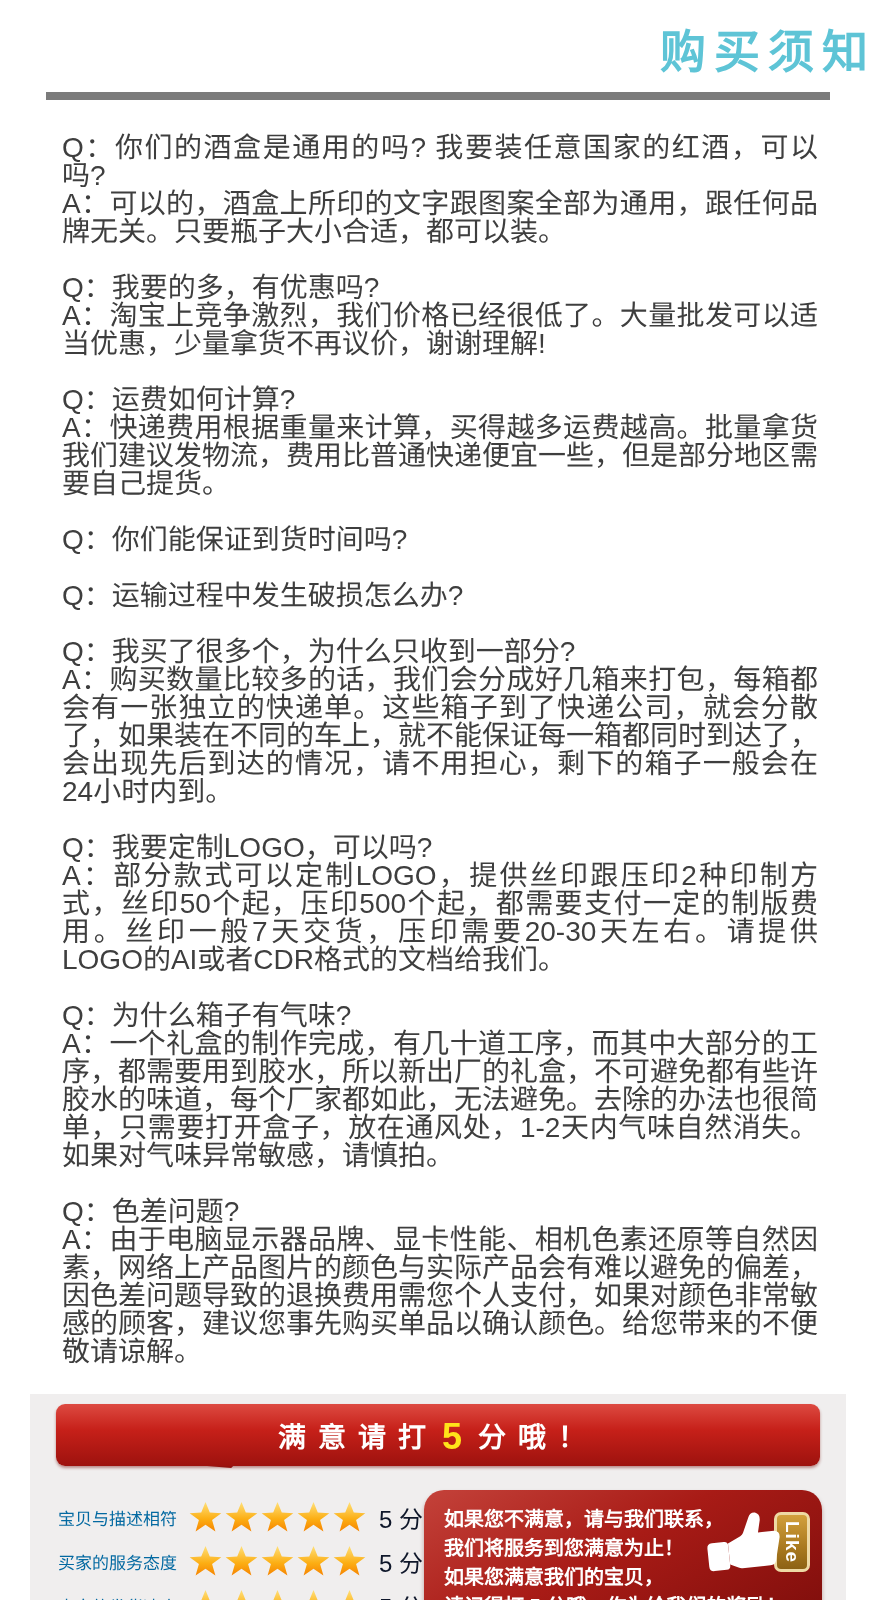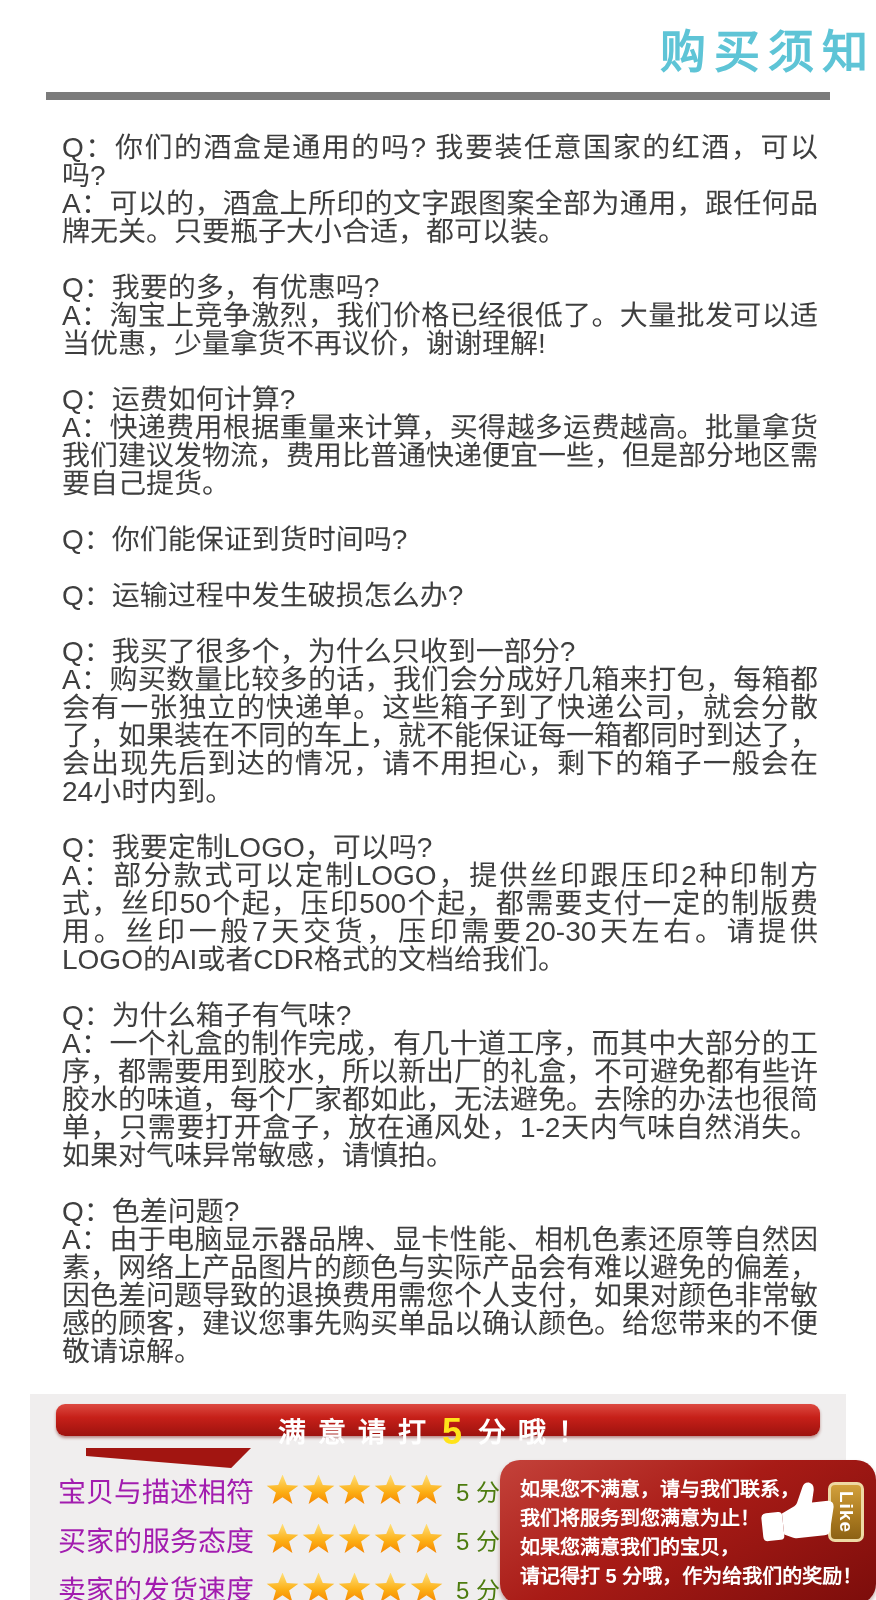--- a/index.html
+++ b/index.html
@@ -46,29 +46,29 @@
     position: relative;
     margin: 4px 30px 0 30px;
     height: 228px;
     background: #f0eeee;
     padding-top: 10px;
   }
   .ribbon {
     position: relative;
     z-index: 2;
     margin: 0 26px;
-    height: 32px;
+    height: 62px;
     border-radius: 9px;
     background: linear-gradient(180deg, #dd4a41 0%, #c62019 42%, #9d120e 100%);
     box-shadow: 0 2px 3px rgba(120, 20, 15, 0.45);
     text-align: center;
     color: #ffffff;
     font-weight: bold;
     font-size: 28px;
-    line-height: 56px;
+    line-height: 66px;
     letter-spacing: 12px;
   }
   .ribbon .hl {
     color: #ffe31a;
     font-size: 36px;
     margin: 0 4px;
     letter-spacing: 12px;
     vertical-align: -2px;
   }
   .ribbon-fold {
@@ -83,30 +83,30 @@
   }
   .panel-body {
     display: flex;
     align-items: flex-start;
     padding: 24px 24px 0 28px;
   }
 
   
   .ratings { flex: 1; padding-top: 10px; }
   .rating-row { display: flex; align-items: center; margin-bottom: 9px; }
-  .rating-label { font-size: 28px; color: #a21caf; white-space: nowrap; }
+  .rating-label { font-size: 17px; color: #0369a1; white-space: nowrap; }
   .stars { display: flex; margin: 0 10px 0 12px; }
   .star {
     width: 33px;
     height: 31px;
     margin-right: 3px;
     background: linear-gradient(180deg, #ffe07a 0%, #fcae13 55%, #f57f00 100%);
     clip-path: polygon(50% 0%, 63% 34%, 98% 36%, 70% 58%, 80% 95%, 50% 73%, 20% 95%, 30% 58%, 2% 36%, 37% 34%);
   }
-  .rating-score { font-size: 24px; color: #4d7c0f; white-space: nowrap; }
+  .rating-score { font-size: 24px; color: #0f172a; white-space: nowrap; }
 
   
   .notice {
     position: relative;
     width: 398px;
     border-radius: 20px;
     background: linear-gradient(150deg, #c4423a 0%, #a81b16 45%, #7c0d0b 100%);
     box-shadow: 0 3px 4px rgba(100, 15, 10, 0.35);
     padding: 15px 14px 13px 20px;
     color: #ffffff;

